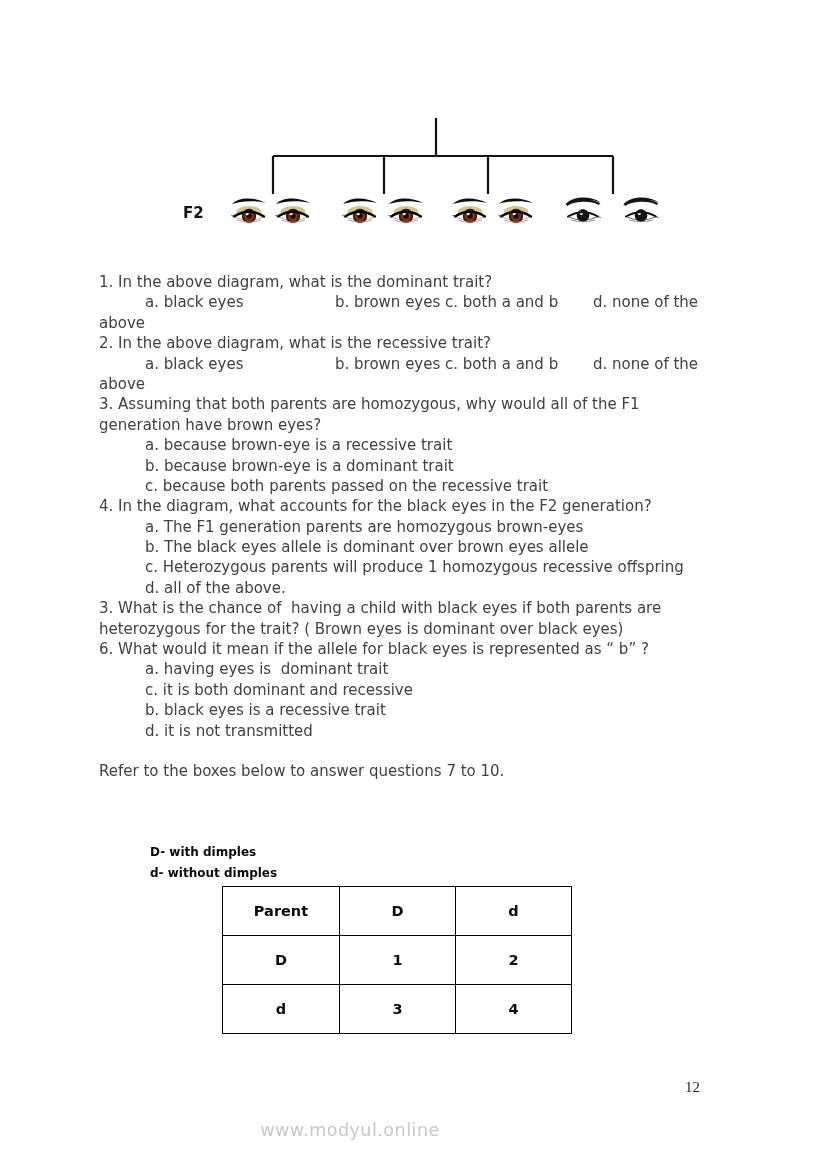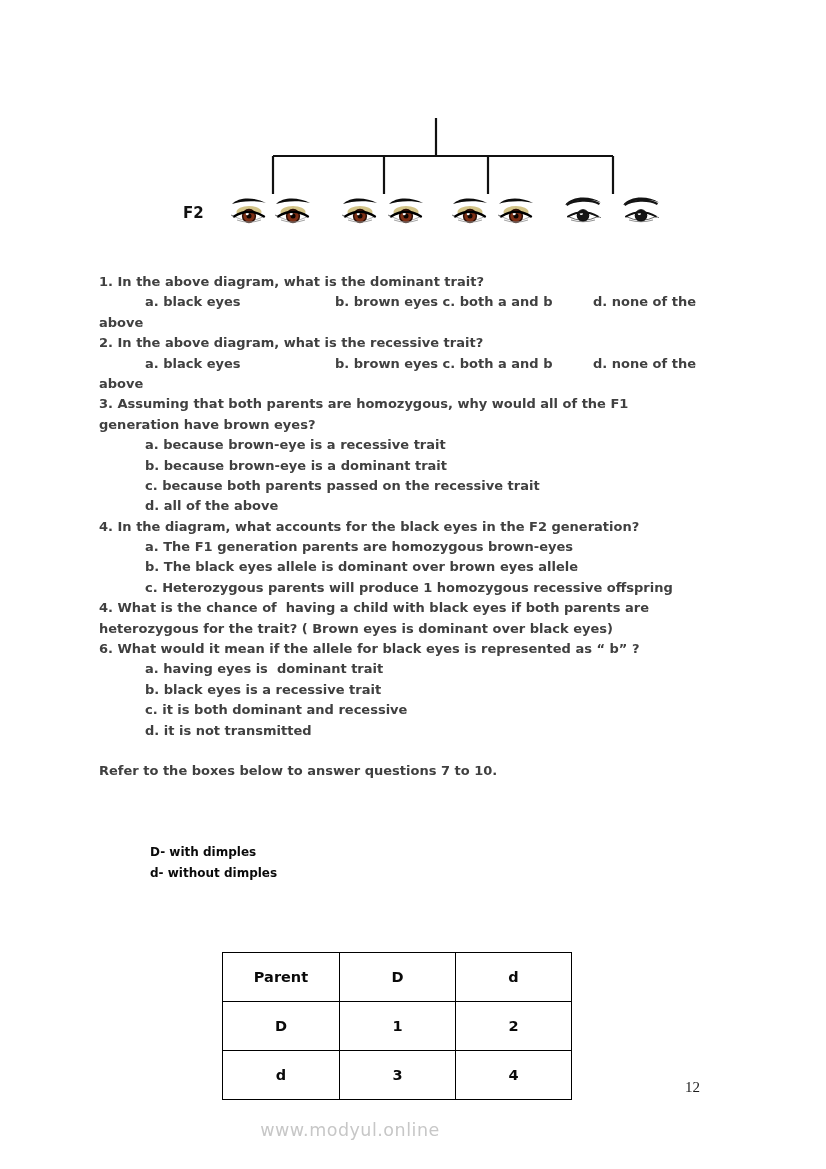--- a/index.html
+++ b/index.html
@@ -13,32 +13,32 @@
   }
   
   .pedigree{position:absolute;left:100px;top:110px;width:626px;height:140px;}
   .f2-label{
     position:absolute;left:183px;top:204px;
     font-size:15px;font-weight:bold;color:#111;
   }
   
   .quiz{
     position:absolute;left:99px;top:272px;width:640px;
-    font-size:13px;line-height:20.4px;color:#404040;font-weight:bold;
+    font-size:15px;line-height:20.4px;color:#404040;
   }
   .ln{position:relative;height:20.4px;}
   .seg{position:absolute;top:0;white-space:pre;}
   
   .allele-key{
     position:absolute;left:150px;top:842px;
     font-size:12px;font-weight:bold;color:#0a0a0a;line-height:21px;
   }
   
   .punnett{
-    position:absolute;left:222px;top:952px;
+    position:absolute;left:222px;top:886px;
     border-collapse:collapse;table-layout:fixed;padding-left:44px;
   }
   .punnett td{
     border:1.6px solid #000;
     width:113px;height:46px;
     text-align:center;vertical-align:middle;
     font-size:14.5px;font-weight:bold;color:#0a0a0a;
     font-family:"DejaVu Sans",sans-serif;
   }
   .punnett td.c0{width:114px;}
@@ -148,51 +148,51 @@
     <div class="ln">
         <span class="seg" style="left:46px">a. because brown-eye is a recessive trait</span>
       </div>
     <div class="ln">
         <span class="seg" style="left:46px">b. because brown-eye is a dominant trait</span>
       </div>
     <div class="ln">
         <span class="seg" style="left:46px">c. because both parents passed on the recessive trait</span>
       </div>
     <div class="ln">
-        <span class="seg" style="left:46px">d. all of the above</span>
-      </div>
-    <div class="ln">
         <span class="seg" style="left:0">4. In the diagram, what accounts for the black eyes in the F2 generation?</span>
       </div>
     <div class="ln">
         <span class="seg" style="left:46px">a. The F1 generation parents are homozygous brown-eyes</span>
       </div>
     <div class="ln">
         <span class="seg" style="left:46px">b. The black eyes allele is dominant over brown eyes allele</span>
       </div>
     <div class="ln">
         <span class="seg" style="left:46px">c. Heterozygous parents will produce 1 homozygous recessive offspring</span>
       </div>
     <div class="ln">
-        <span class="seg" style="left:0">4. What is the chance of  having a child with black eyes if both parents are</span>
+        <span class="seg" style="left:46px">d. all of the above.</span>
+      </div>
+    <div class="ln">
+        <span class="seg" style="left:0">3. What is the chance of  having a child with black eyes if both parents are</span>
       </div>
     <div class="ln">
         <span class="seg" style="left:0">heterozygous for the trait? ( Brown eyes is dominant over black eyes)</span>
       </div>
     <div class="ln">
         <span class="seg" style="left:0">6. What would it mean if the allele for black eyes is represented as “ b” ?</span>
       </div>
     <div class="ln">
         <span class="seg" style="left:46px">a. having eyes is  dominant trait</span>
       </div>
     <div class="ln">
+        <span class="seg" style="left:46px">c. it is both dominant and recessive</span>
+      </div>
+    <div class="ln">
         <span class="seg" style="left:46px">b. black eyes is a recessive trait</span>
-      </div>
-    <div class="ln">
-        <span class="seg" style="left:46px">c. it is both dominant and recessive</span>
       </div>
     <div class="ln">
         <span class="seg" style="left:46px">d. it is not transmitted</span>
       </div>
     <div class="ln"></div>
     <div class="ln">
         <span class="seg" style="left:0">Refer to the boxes below to answer questions 7 to 10.</span>
       </div>
   </div>
 

